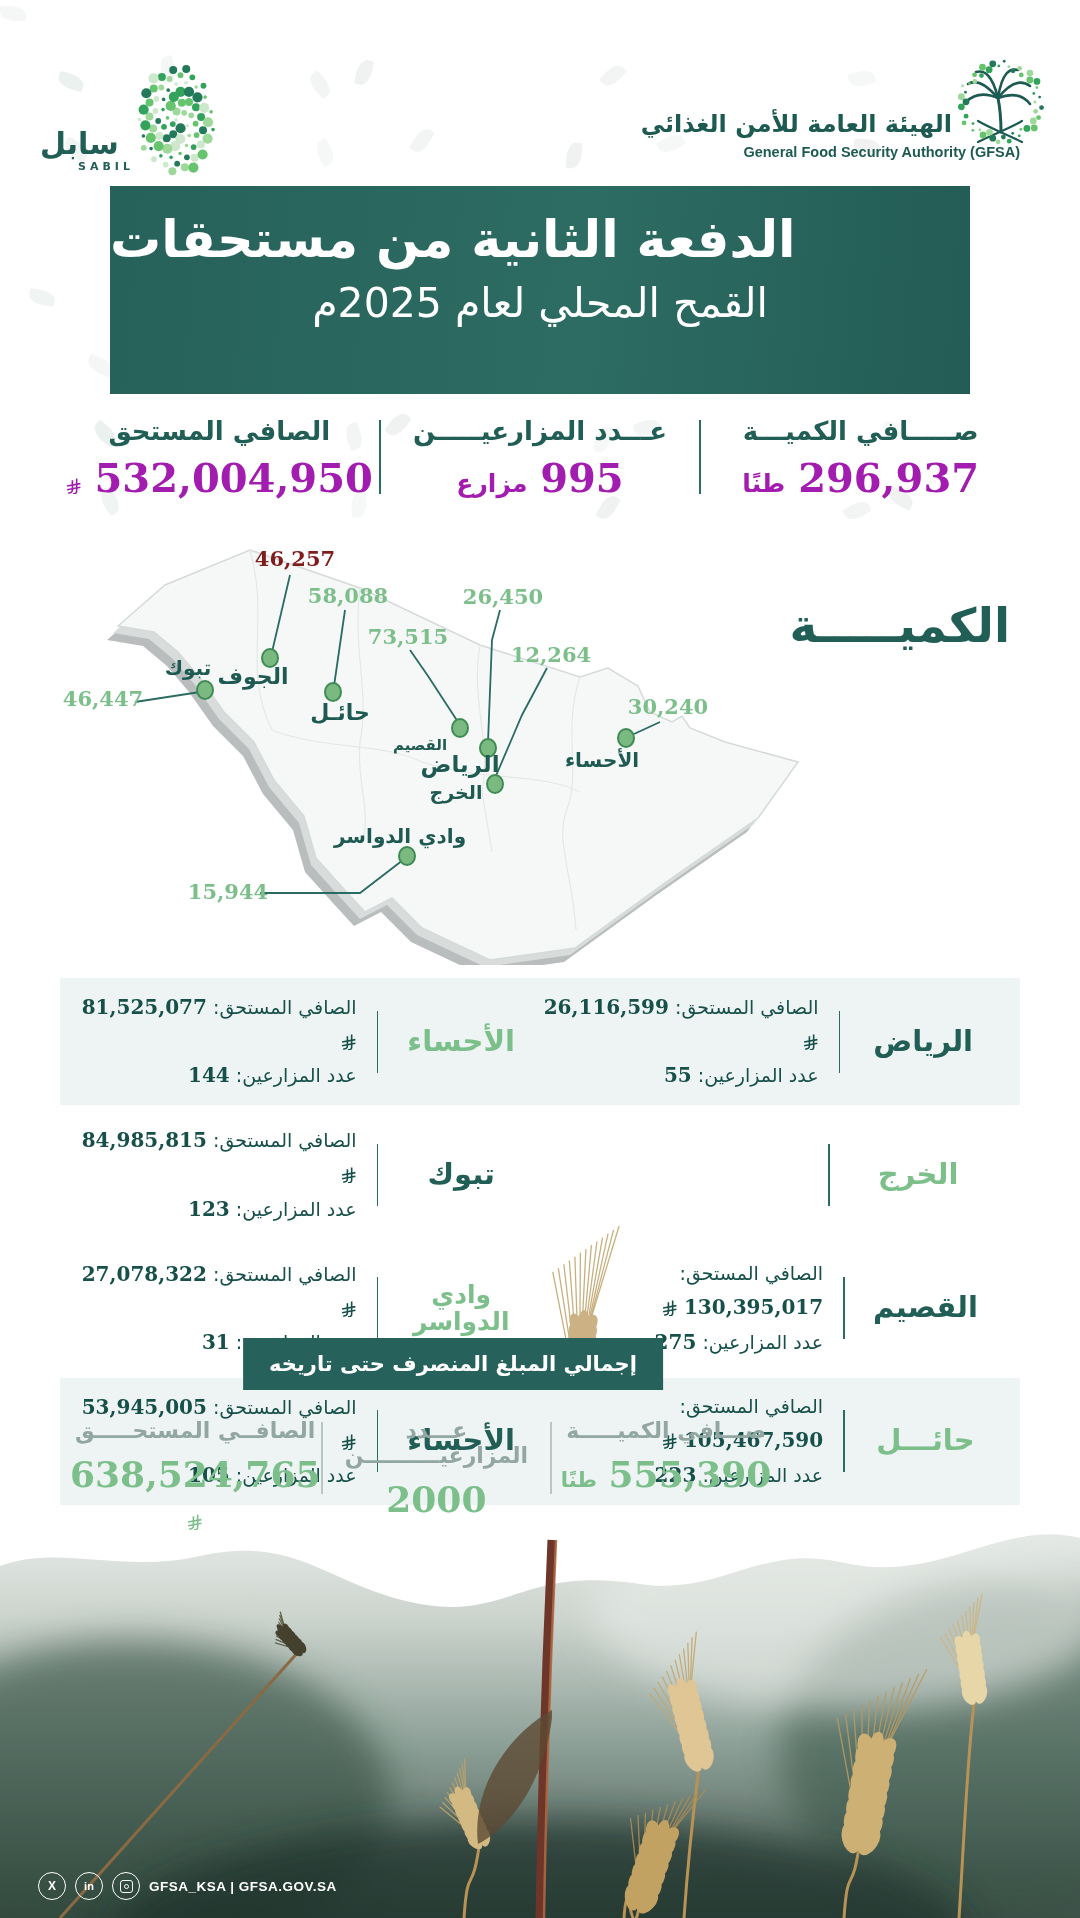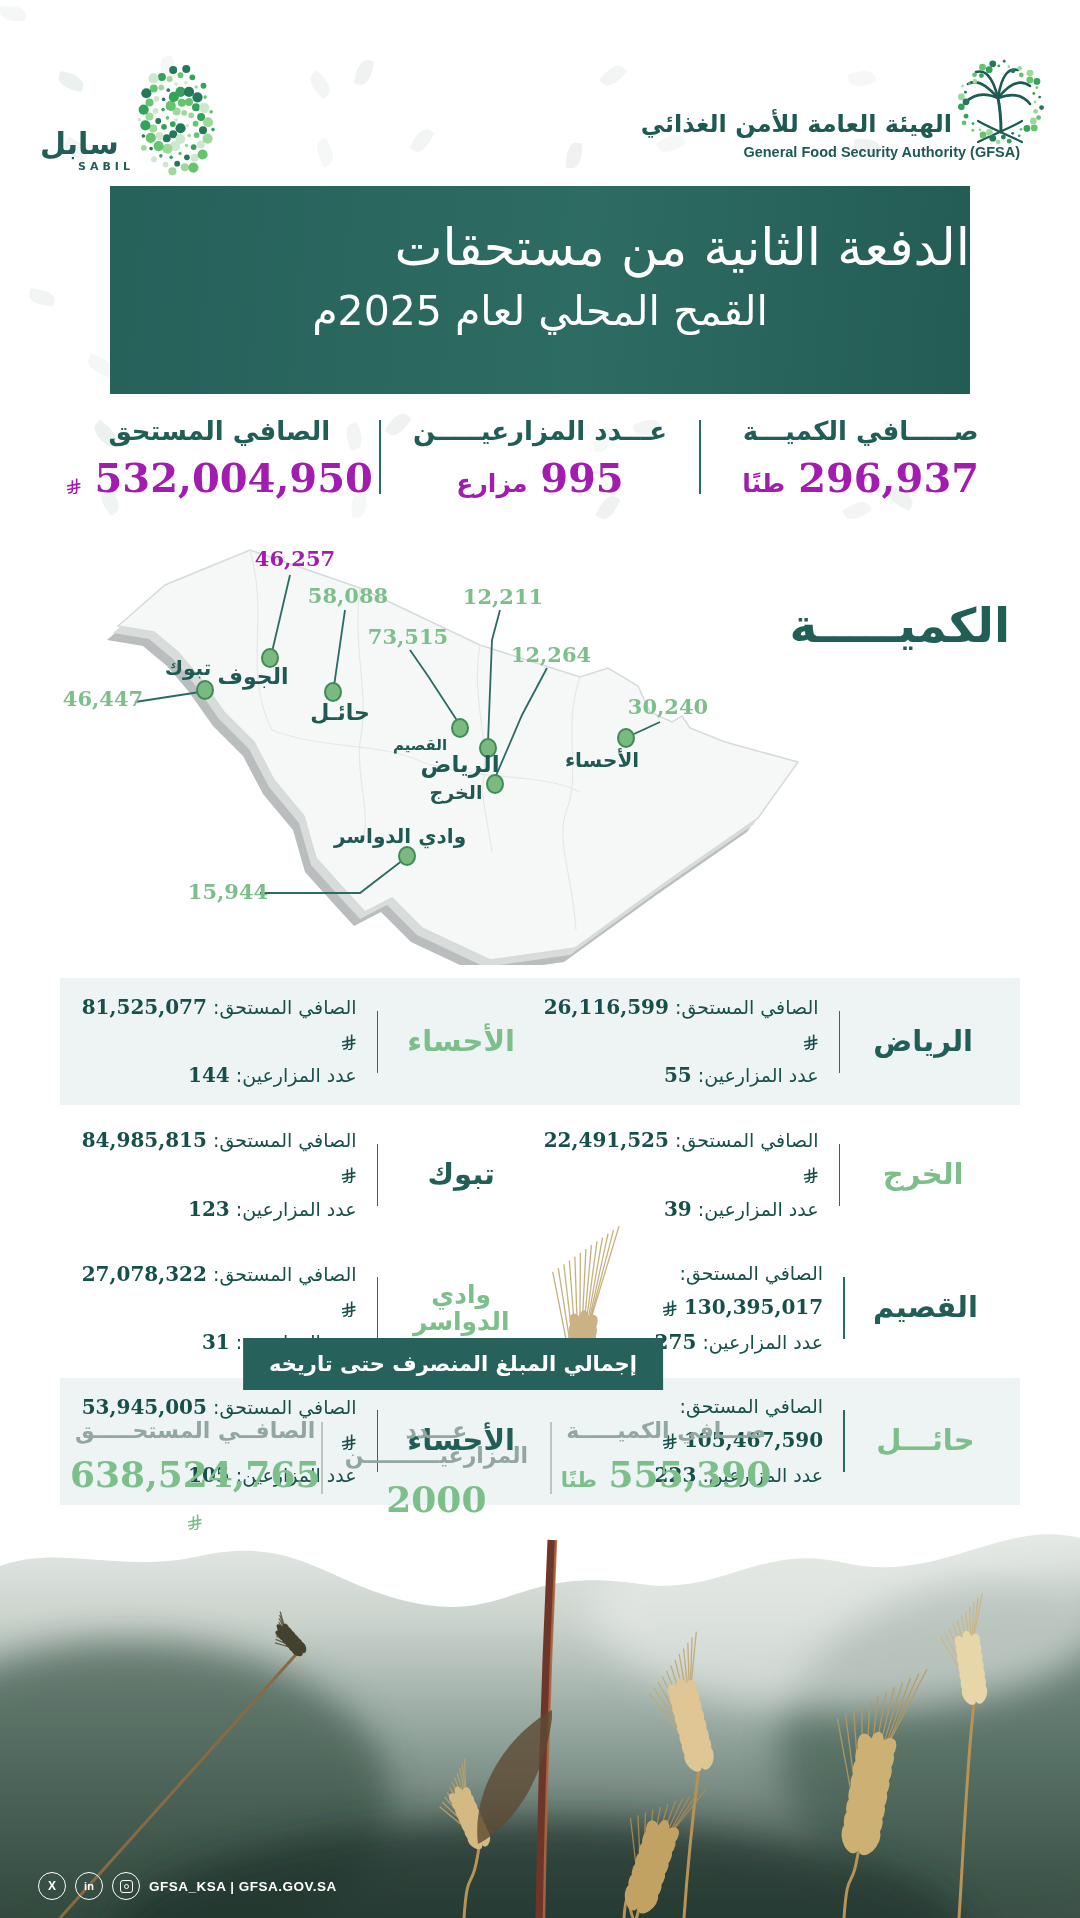--- a/index.html
+++ b/index.html
@@ -14,34 +14,34 @@
   
   .sabil-ar{left:40px;top:126px;color:#215e56;font-size:30px;font-weight:bold;z-index:2;}
   .sabil-en{left:78px;top:160px;color:#215e56;font-size:11px;letter-spacing:4px;font-weight:bold;z-index:2;}
   .gfsa-ar{right:128px;top:110px;color:#1d5a52;font-size:24px;font-weight:bold;text-align:right;z-index:2;}
   .gfsa-en{right:60px;top:144px;color:#1d5a52;font-size:14.5px;font-weight:bold;z-index:2;
            font-family:"Liberation Sans",sans-serif;}
   
   .banner{left:110px;top:186px;width:860px;height:208px;z-index:2;
           background:linear-gradient(95deg,#26615a 0%,#2c6a61 55%,#225holder);}
   .banner{background:linear-gradient(95deg,#26615a 0%,#2d6c63 55%,#235c55 100%);}
-  .banner .l1{margin-top:32px;text-align:right;color:#fff;font-size:51px;font-weight:normal;}
+  .banner .l1{margin-top:24px;text-align:left;color:#fff;font-size:51px;font-weight:bold;}
   .banner .l2{margin-top:10px;text-align:center;color:#fff;font-size:41px;}
   
   .sumrow{left:60px;top:416px;width:960px;display:flex;direction:rtl;z-index:2;}
   .sumcol{flex:1;text-align:center;}
   .sumlbl{color:#215e56;font-size:26px;font-weight:bold;}
   .sumval{margin-top:8px;color:#a21caf;font-size:40px;}
   .sumval .unit{font-size:25px;font-weight:bold;}
   .vsep{width:2px;height:74px;background:#2a6b62;margin-top:4px;}
   
   #mapwrap{left:60px;top:530px;width:960px;height:435px;z-index:1;}
   .mlabel{position:absolute;transform:translateX(-50%);white-space:nowrap;z-index:3;}
   .mval{font-family:"DejaVu Serif",serif;font-weight:bold;font-size:21px;color:#7cbf8b;}
-  .mval.dark{color:#a21caf;}
+  .mval.dark{color:#7f1d1d;}
   .mreg{color:#1f5a52;font-weight:bold;}
   .maptitle{right:70px;top:598px;color:#215e56;font-size:47px;font-weight:bold;z-index:3;}
   
   .tbl{left:60px;top:978px;width:960px;z-index:2;}
   .trow{display:flex;direction:rtl;margin-bottom:6px;padding:12px 18px;}
   .trow.lt{background:#eef4f3;}
   .cell{flex:1;display:flex;direction:rtl;align-items:center;}
   .rname{width:168px;text-align:center;font-size:29px;font-weight:bold;line-height:1.1;}
   .rname.d{color:#215e56;} .rname.g{color:#7cbf8b;}
   .vdiv{width:2px;height:62px;background:#2a6b62;margin:0 4px;}
@@ -327,21 +327,21 @@
       <ellipse cx="435" cy="254" rx="8" ry="9" fill="#7ab97f" stroke="#3e8b55" stroke-width="2"></ellipse>
       <ellipse cx="566" cy="208" rx="8" ry="9" fill="#7ab97f" stroke="#3e8b55" stroke-width="2"></ellipse>
       <ellipse cx="347" cy="326" rx="8" ry="9" fill="#7ab97f" stroke="#3e8b55" stroke-width="2"></ellipse>
     </g>
 </svg>
 
 <div class="abs mlabel mval" style="left:103px;top:686px">46,447</div>
 <div class="abs mlabel mval dark" style="left:295px;top:546px">46,257</div>
 <div class="abs mlabel mval" style="left:348px;top:583px">58,088</div>
 <div class="abs mlabel mval" style="left:408px;top:624px">73,515</div>
-<div class="abs mlabel mval" style="left:503px;top:584px">12,211</div>
+<div class="abs mlabel mval" style="left:503px;top:584px">26,450</div>
 <div class="abs mlabel mval" style="left:551px;top:642px">12,264</div>
 <div class="abs mlabel mval" style="left:668px;top:694px">30,240</div>
 <div class="abs mlabel mval" style="left:228px;top:879px">15,944</div>
 
 <div class="abs mlabel mreg" style="left:188px;top:656px;font-size:20px" dir="rtl">تبوك</div>
 <div class="abs mlabel mreg" style="left:253px;top:664px;font-size:22px" dir="rtl">الجوف</div>
 <div class="abs mlabel mreg" style="left:340px;top:700px;font-size:22px" dir="rtl">حائـل</div>
 <div class="abs mlabel mreg" style="left:420px;top:736px;font-size:15px" dir="rtl">القصيم</div>
 <div class="abs mlabel mreg" style="left:460px;top:751px;font-size:23px" dir="rtl">الرياض</div>
 <div class="abs mlabel mreg" style="left:456px;top:781px;font-size:19px" dir="rtl">الخرج</div>
@@ -374,29 +374,20 @@
                 <path d="M4 44 L54 35"></path>
               </svg></span></div>
         <div dir="rtl"><span>عدد المزارعين:</span> <span class="num">144</span></div>
       </div>
     </div>
   </div>
   <div class="trow">
     <div class="cell">
       <div class="rname g">الخرج</div>
       <div class="vdiv"></div>
-      <div class="rstats">
-        <div dir="rtl"><span>الصافي المستحق:</span> <span class="num">22,491,525</span> <span class="riyal"><svg width="16" height="16" viewBox="0 0 60 60" fill="none" stroke="currentColor" stroke-width="6">
-                <path d="M24 8 V44 C24 54 16 57 8 56"></path>
-                <path d="M40 2 V50 C40 58 33 60 26 59"></path>
-                <path d="M4 30 L54 21"></path>
-                <path d="M4 44 L54 35"></path>
-              </svg></span></div>
-        <div dir="rtl"><span>عدد المزارعين:</span> <span class="num">39</span></div>
-      </div>
     </div>
     <div class="cell">
       <div class="rname d">تبوك</div>
       <div class="vdiv"></div>
       <div class="rstats">
         <div dir="rtl"><span>الصافي المستحق:</span> <span class="num">84,985,815</span> <span class="riyal"><svg width="16" height="16" viewBox="0 0 60 60" fill="none" stroke="currentColor" stroke-width="6">
                 <path d="M24 8 V44 C24 54 16 57 8 56"></path>
                 <path d="M40 2 V50 C40 58 33 60 26 59"></path>
                 <path d="M4 30 L54 21"></path>
                 <path d="M4 44 L54 35"></path>

